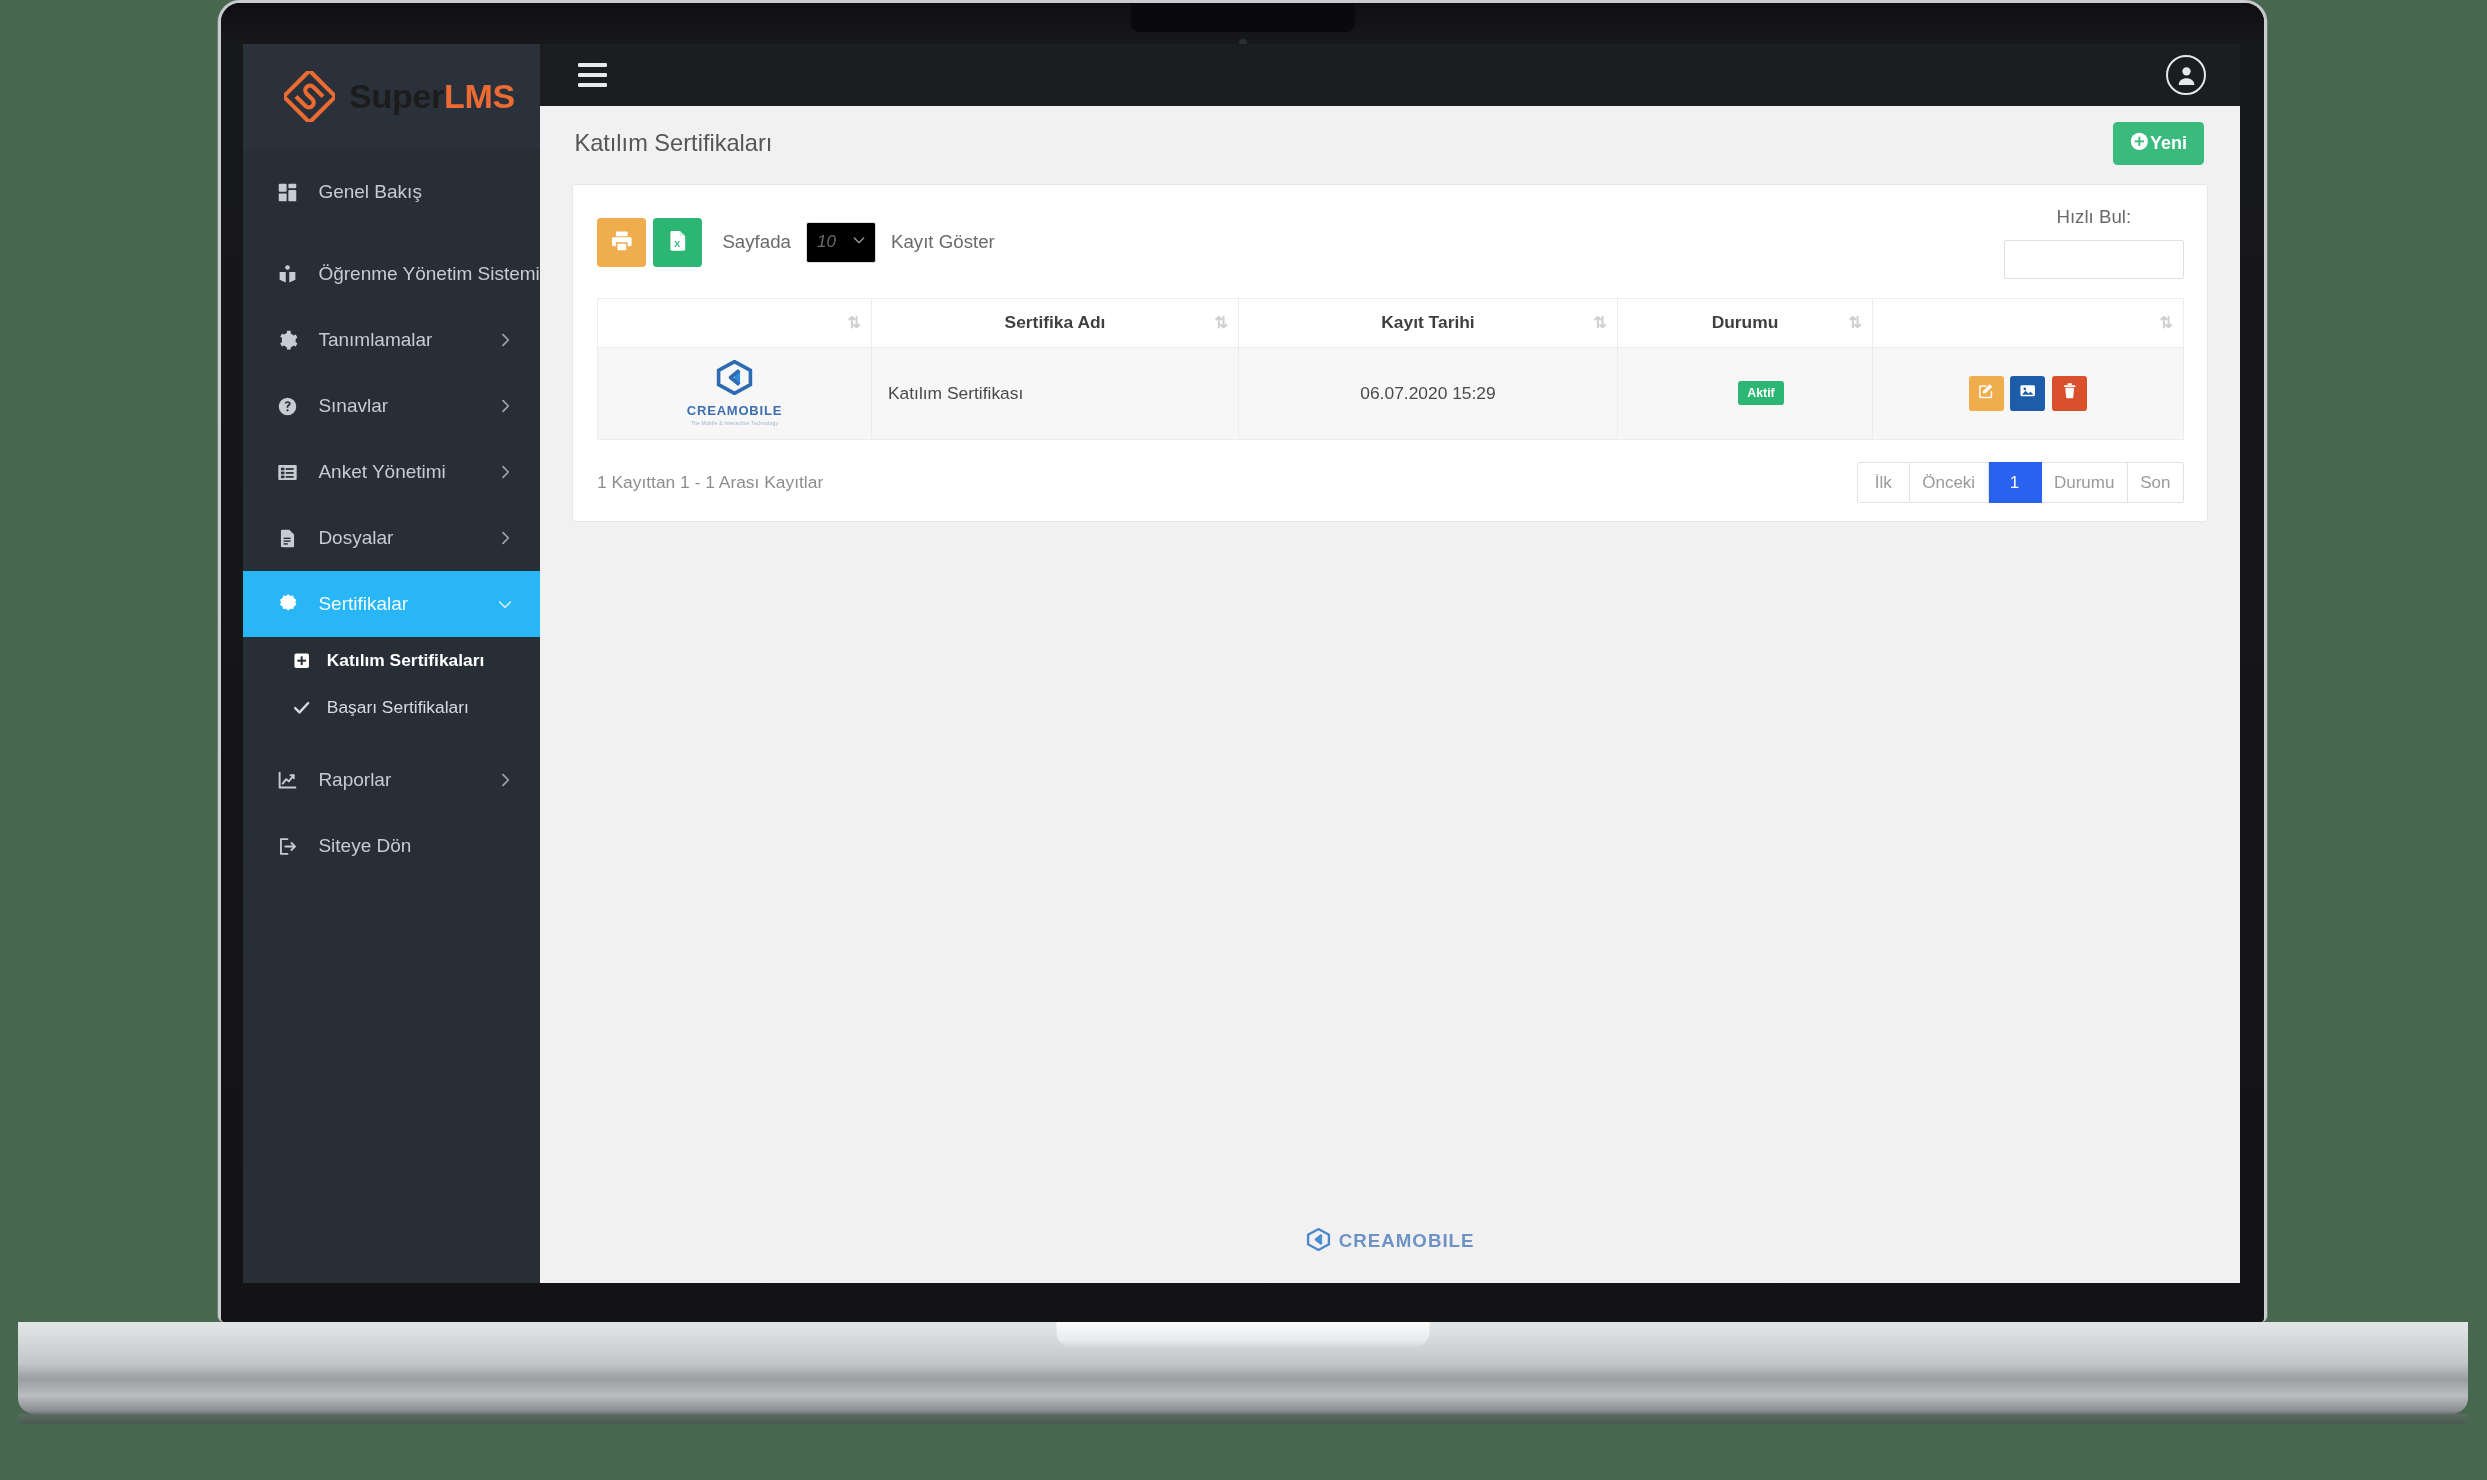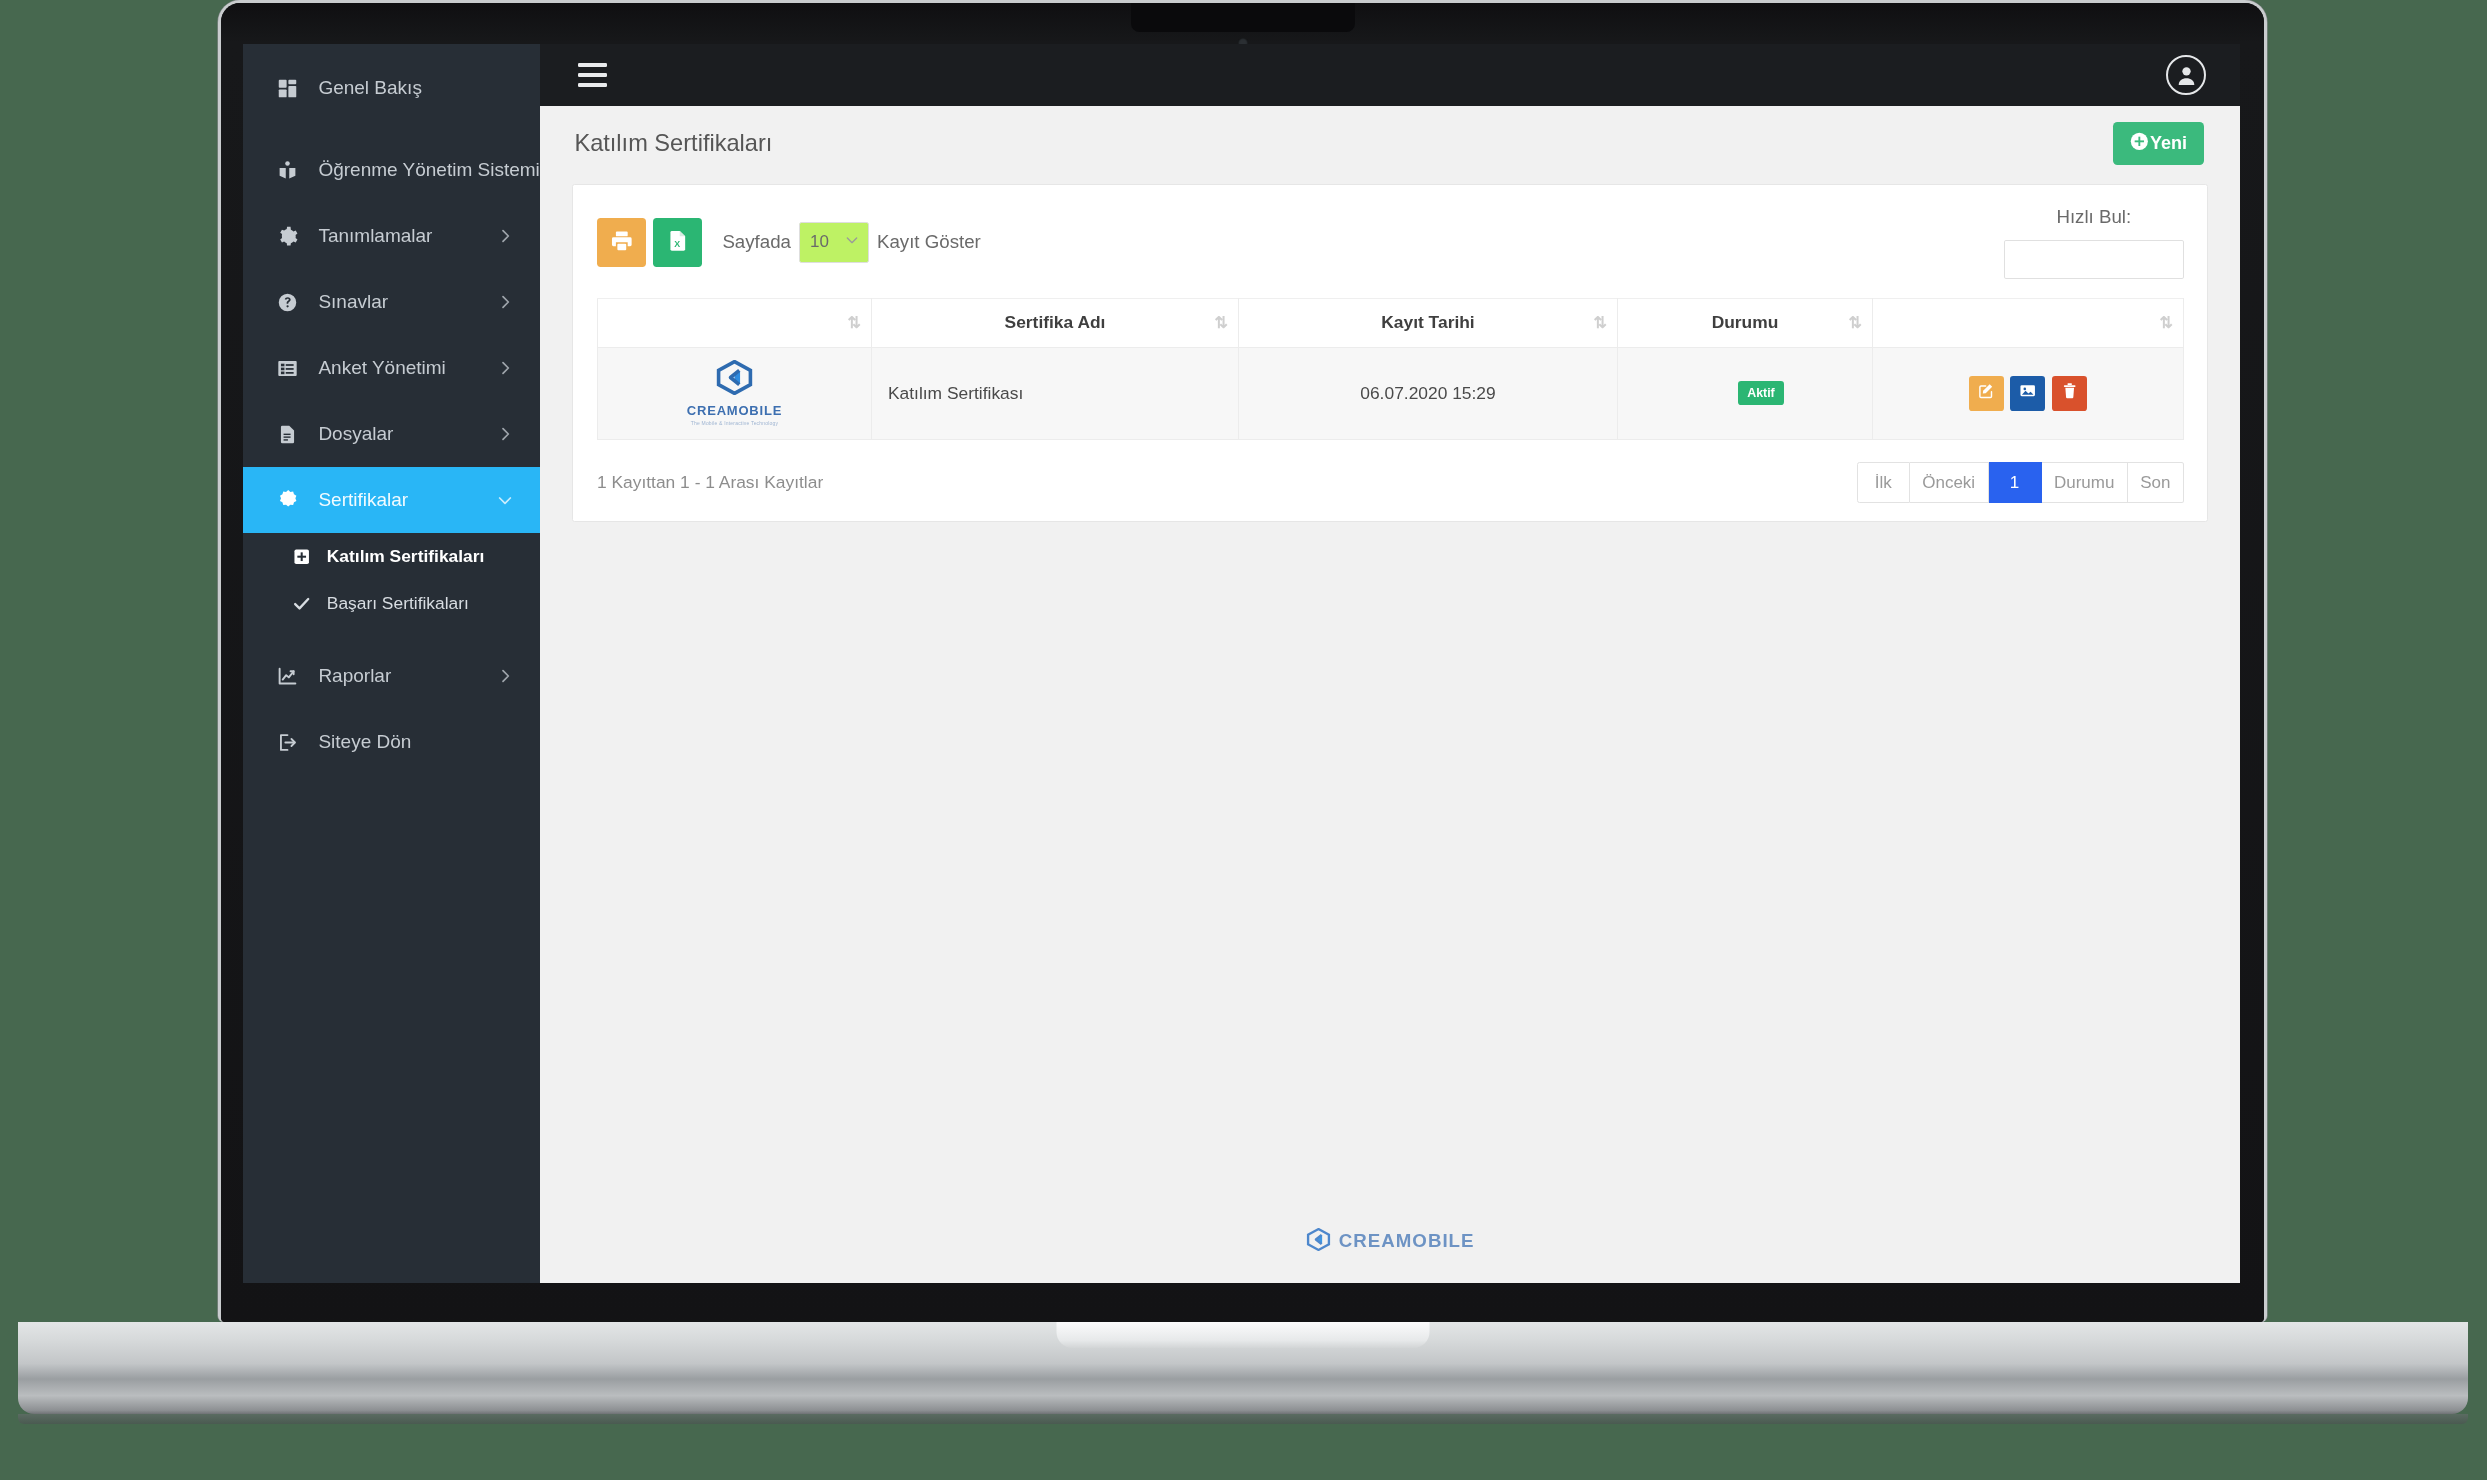--- a/index.html
+++ b/index.html
@@ -196,29 +196,30 @@
   .icon-btn {
     width: 49px; height: 49px;
     border-radius: 3.7px;
     display: flex; align-items: center; justify-content: center;
     cursor: pointer; margin-right: 7.5px;
   }
   .icon-btn.print { background: #f0ad4e; }
   .icon-btn.excel { background: #2bb673; }
   .len-label { font-size: 18.7px; color: #6a6a6a; margin-left: 12.4px; }
   .len-select {
-    margin: 0 8px;
+    margin: 0 15px;
     height: 41px; width: 70px;
     border: 0.6px solid #dedede;
     border-radius: 2.5px;
-    background: #bef264;
+    background: #000000;
     display: flex; align-items: center; justify-content: space-between;
     padding: 0 7.5px 0 10px;
     font-size: 17px; color: #6a6a6a;
     cursor: pointer;
+    font-style: italic;
   }
   .tool-right { display: flex; align-items: center; gap: 12.4px; flex-direction: column; }
   .filter-label { font-size: 18.7px; color: #6a6a6a; }
   .filter-input {
     width: 180px; height: 39px;
     border: 0.6px solid #e0e0e0; border-radius: 1.9px;
     background: #fff;
     font-size: 17px; color: #333;
     padding: 0 8.7px;
     font-family: "Liberation Sans", sans-serif;
@@ -313,20 +314,33 @@
   <div class="lid">
     <div class="lid-inner"></div>
     <div class="camera-notch"></div>
     <div class="camera-dot"></div>
 
     <div id="screen">
       <div id="app">
 
         <aside id="sidebar">
 
+          <div class="brand">
+            <span class="brand-mark">
+              <svg viewBox="0 0 64 64" width="51" height="51">
+                <g transform="rotate(45 32 32)" fill="none" stroke="#ec6b33" stroke-width="5.2">
+                  <rect x="9" y="9" width="46" height="46" rx="3"></rect>
+                  <path d="M44 20 H27 a6 6 0 0 0 0 12 h10 a6 6 0 0 1 0 12 H20"></path>
+                </g>
+              </svg>
+            </span>
+            <span class="brand-text">
+              <span class="s1">Super</span><span class="s2">LMS</span>
+            </span>
+          </div>
 
           <nav class="nav">
 
             <div class="nav-item">
               <span class="nav-icon">
                 <svg viewBox="0 0 24 24" width="21" height="21" fill="#c6ccd2">
                   <rect x="2" y="2" width="9" height="9" rx="1"></rect>
                   <rect x="13" y="2" width="9" height="5" rx="1"></rect>
                   <rect x="13" y="9" width="9" height="13" rx="1"></rect>
                   <rect x="2" y="13" width="9" height="9" rx="1"></rect>

